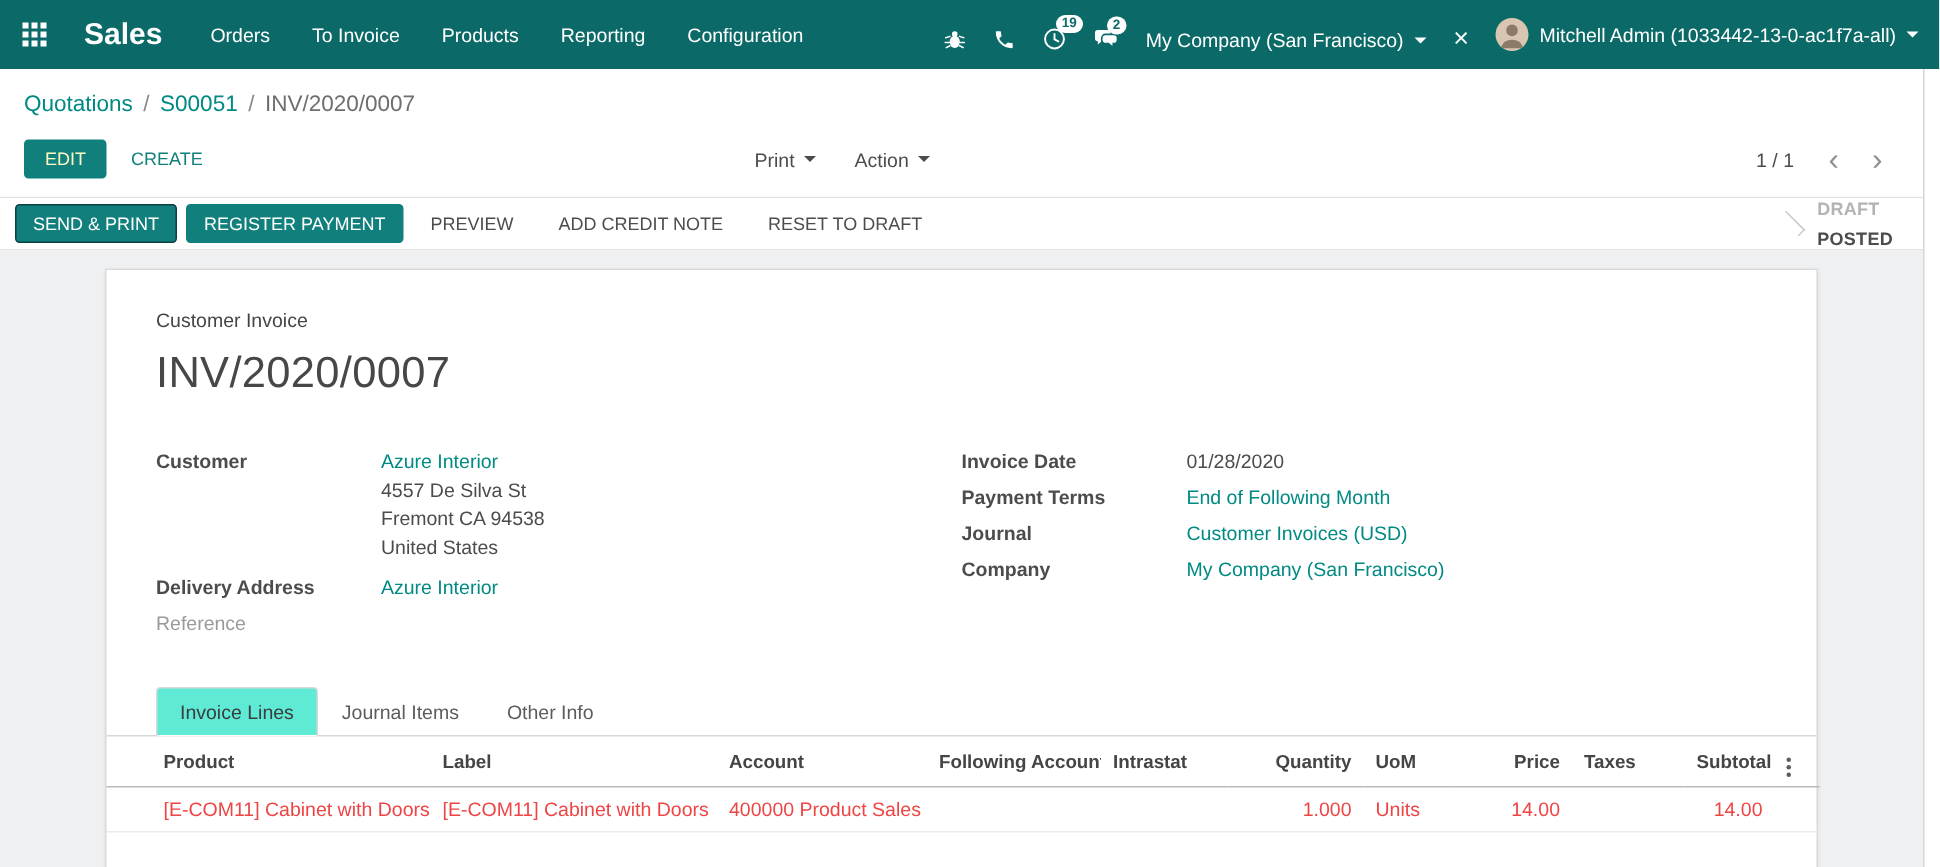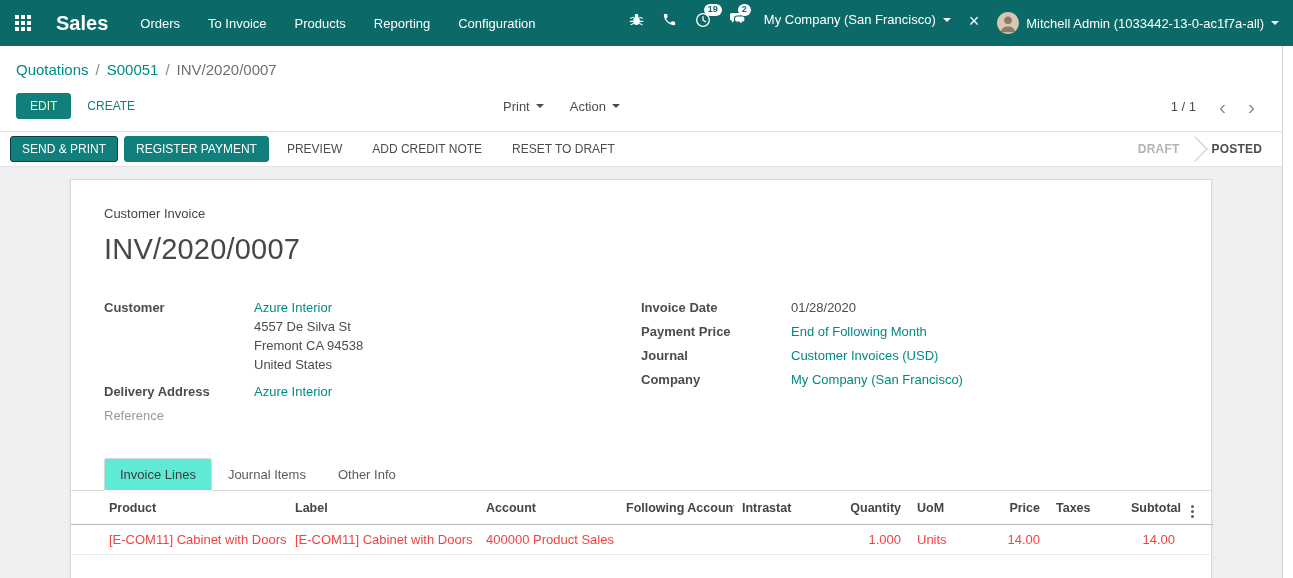--- a/index.html
+++ b/index.html
@@ -12,21 +12,21 @@
   
   .navbar {
     height: 46px; background: var(--brand,#0b6a68); color: #fff;
     display: flex; align-items: center; padding-right: 14px;
   }
   .apps { display: grid; grid-template-columns: repeat(3,4px); grid-template-rows: repeat(3,4px); gap: 2px; padding: 0 15px; cursor: pointer; }
   .apps i { background: #fff; width: 4px; height: 4px; display: block; }
   .brand { font-size: 20px; font-weight: 700; margin: 0 32px 0 10px; cursor: pointer; }
   .menu { display: flex; gap: 28px; font-size: 13px; }
   .menu a { color: #fff; text-decoration: none; cursor: pointer; }
-  .systray { margin-left: auto; display: flex; align-items: flex-start; gap: 18px; font-size: 13px; }
+  .systray { margin-left: auto; display: flex; align-items: flex-end; gap: 18px; font-size: 13px; }
   .tray-icon { position: relative; display: flex; align-items: center; cursor: pointer; }
   .badge {
     position: absolute; top: -8px; left: 9px; background: #fff; color: var(--brand,#0b6a68);
     border-radius: 8px; font-size: 9px; font-weight: 700; padding: 1px 4px; line-height: 1.1;
   }
   .nav-drop { color: #fff; display: flex; align-items: center; gap: 7px; cursor: pointer; white-space: nowrap; }
   .caret { width: 0; height: 0; border-left: 4px solid transparent; border-right: 4px solid transparent; border-top: 4px solid currentColor; display: inline-block; }
   .close-x { font-size: 18px; line-height: 1; cursor: pointer; font-weight: 400; }
   .avatar { width: 22px; height: 22px; border-radius: 50%; background: #d8c6b2; overflow: hidden; display: flex; align-items: flex-end; justify-content: center; flex-shrink: 0; }
   
@@ -46,21 +46,21 @@
   .pager { margin-left: auto; display: flex; align-items: center; font-size: 13px; color: #4c4c4c; }
   .pager-val { margin-right: 12px; cursor: pointer; }
   .pager-nav { color: #8f8f8f; font-size: 21px; line-height: 1; padding: 0 11px; cursor: pointer; }
   
   .status-row { display: flex; align-items: center; border-top: 1px solid #e2e2e2; border-bottom: 1px solid #e2e2e2; padding-left: 10px; background: #fff; height: 36px; flex-shrink: 0; }
   .status-buttons { display: flex; align-items: center; gap: 6px; }
   .btn-stat { font-size: 12px; padding: 5px 11px; border-radius: 3px; cursor: pointer; font-family: inherit; white-space: nowrap; }
   .btn-stat.primary { background: var(--primary,#11807c); color: #fff; border: 1px solid var(--primary,#11807c); }
   .btn-stat.primary.default { border-color: #0a4140; }
   .btn-stat.plain { background: #fff; color: #4c4c4c; border: 1px solid transparent; }
-  .pipeline { margin-left: auto; display: flex; align-items: center; align-self: stretch; padding-right: 4px; }
+  .pipeline { margin-left: auto; display: flex; align-items: flex-start; align-self: stretch; padding-right: 4px; flex-direction: column; }
   .state { font-size: 12px; font-weight: 700; padding: 0 16px; cursor: pointer; letter-spacing: .2px; }
   .state.draft { color: #b3b3b3; }
   .state.posted { color: #4c4c4c; }
   .chev { width: 18px; height: 18px; border-top: 1px solid #c9c9c9; border-right: 1px solid #c9c9c9; transform: rotate(45deg); margin: 0 -9px; }
   
   .content { flex: 1; overflow: hidden; background: var(--page-bg,#eff0f2); }
   .sheet {
     width: 1142px; margin: 12px auto 0; min-height: 600px; background: #fff;
     border: 1px solid #dad9d9; box-shadow: 0 1px 3px rgba(0,0,0,.08);
     padding: 26px 33px 0;
@@ -227,21 +227,21 @@
               <span class="flabel muted">Reference</span>
               <span class="fvalue"></span>
             </div>
           </div>
           <div class="fcol">
             <div class="frow">
               <span class="flabel">Invoice Date</span>
               <span class="fvalue">01/28/2020</span>
             </div>
             <div class="frow">
-              <span class="flabel">Payment Price</span>
+              <span class="flabel">Payment Terms</span>
               <span class="fvalue"><a class="lnk">End of Following Month</a></span>
             </div>
             <div class="frow">
               <span class="flabel">Journal</span>
               <span class="fvalue"><a class="lnk">Customer Invoices (USD)</a></span>
             </div>
             <div class="frow">
               <span class="flabel">Company</span>
               <span class="fvalue"><a class="lnk">My Company (San Francisco)</a></span>
             </div>

